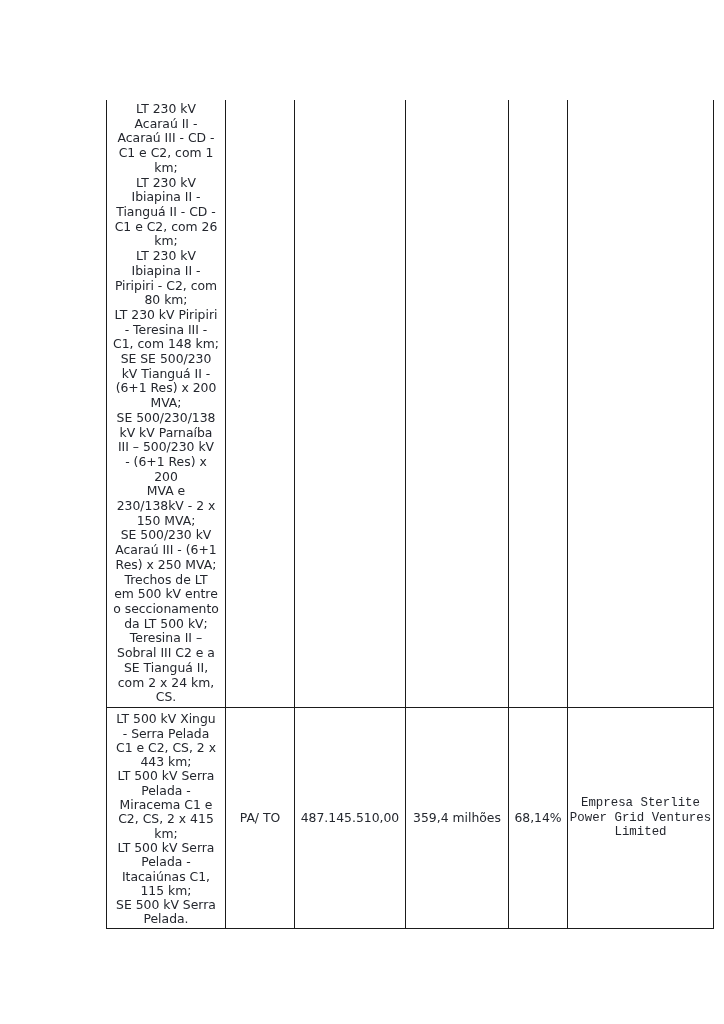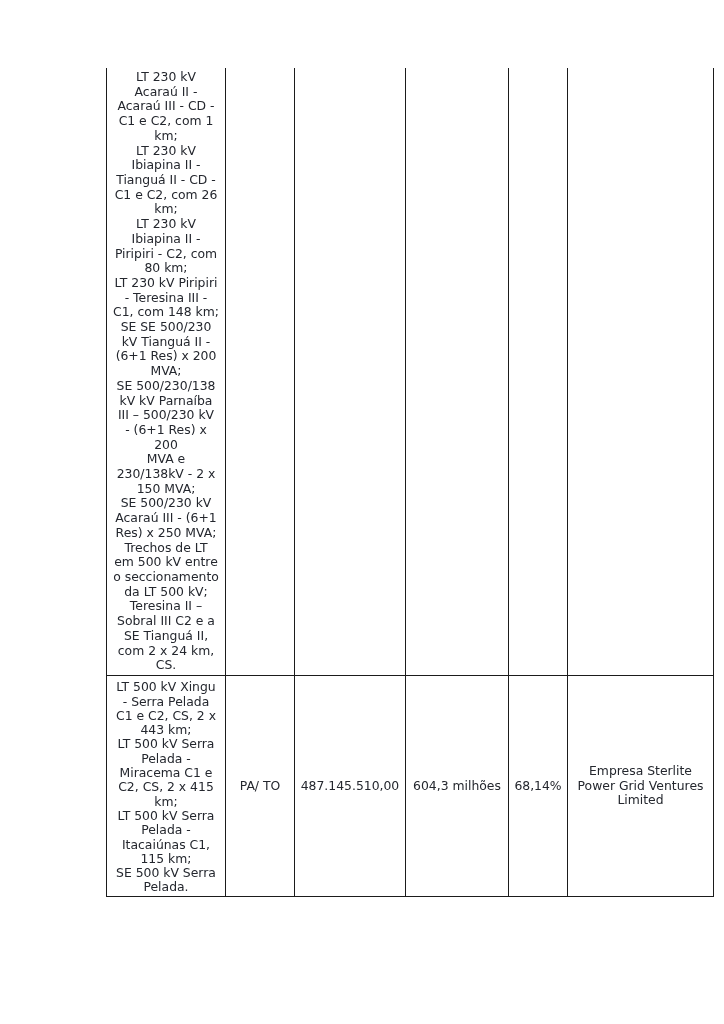--- a/index.html
+++ b/index.html
@@ -16,21 +16,21 @@
     overflow: hidden;
   }
   .page {
     position: absolute;
     inset: 0;
     background: #ffffff;
   }
   table.doc-table {
     position: absolute;
     left: 106px;
-    top: 68px;
+    top: 100px;
     border-collapse: collapse;
     table-layout: fixed;
     width: 607px;
   }
   table.doc-table td {
     border: 1px solid #1b1b1b;
     padding: 0;
     font-size: 12.4px;
     line-height: 14.7px;
     color: #24272e;
@@ -43,20 +43,21 @@
   td.works {
     text-align: left;
     vertical-align: top;
     white-space: pre;
     padding: 2px 0 0 3px;
   }
   tr.r2 td.works { line-height: 14.3px; padding-top: 3px; }
   td.company {
     white-space: pre;
     line-height: 14.6px;
+    font-family: Liberation Mono, monospace;
   }
 </style>
 </head>
 <body>
 
 <div class="page">
   <table class="doc-table">
     <colgroup>
       <col style="width:119px">
       <col style="width:69px">
@@ -125,21 +126,21 @@
 C2, CS, 2 x 415
 km;
 LT 500 kV Serra
 Pelada -
 Itacaiúnas C1,
 115 km;
 SE 500 kV Serra
 Pelada.</td>
         <td>PA/ TO</td>
         <td>487.145.510,00</td>
-        <td>604,3 milhões</td>
+        <td>359,4 milhões</td>
         <td>68,14%</td>
         <td class="company">Empresa Sterlite
 Power Grid Ventures
 Limited</td>
       </tr>
     </tbody>
   </table>
 </div>
 
 </body></html>

